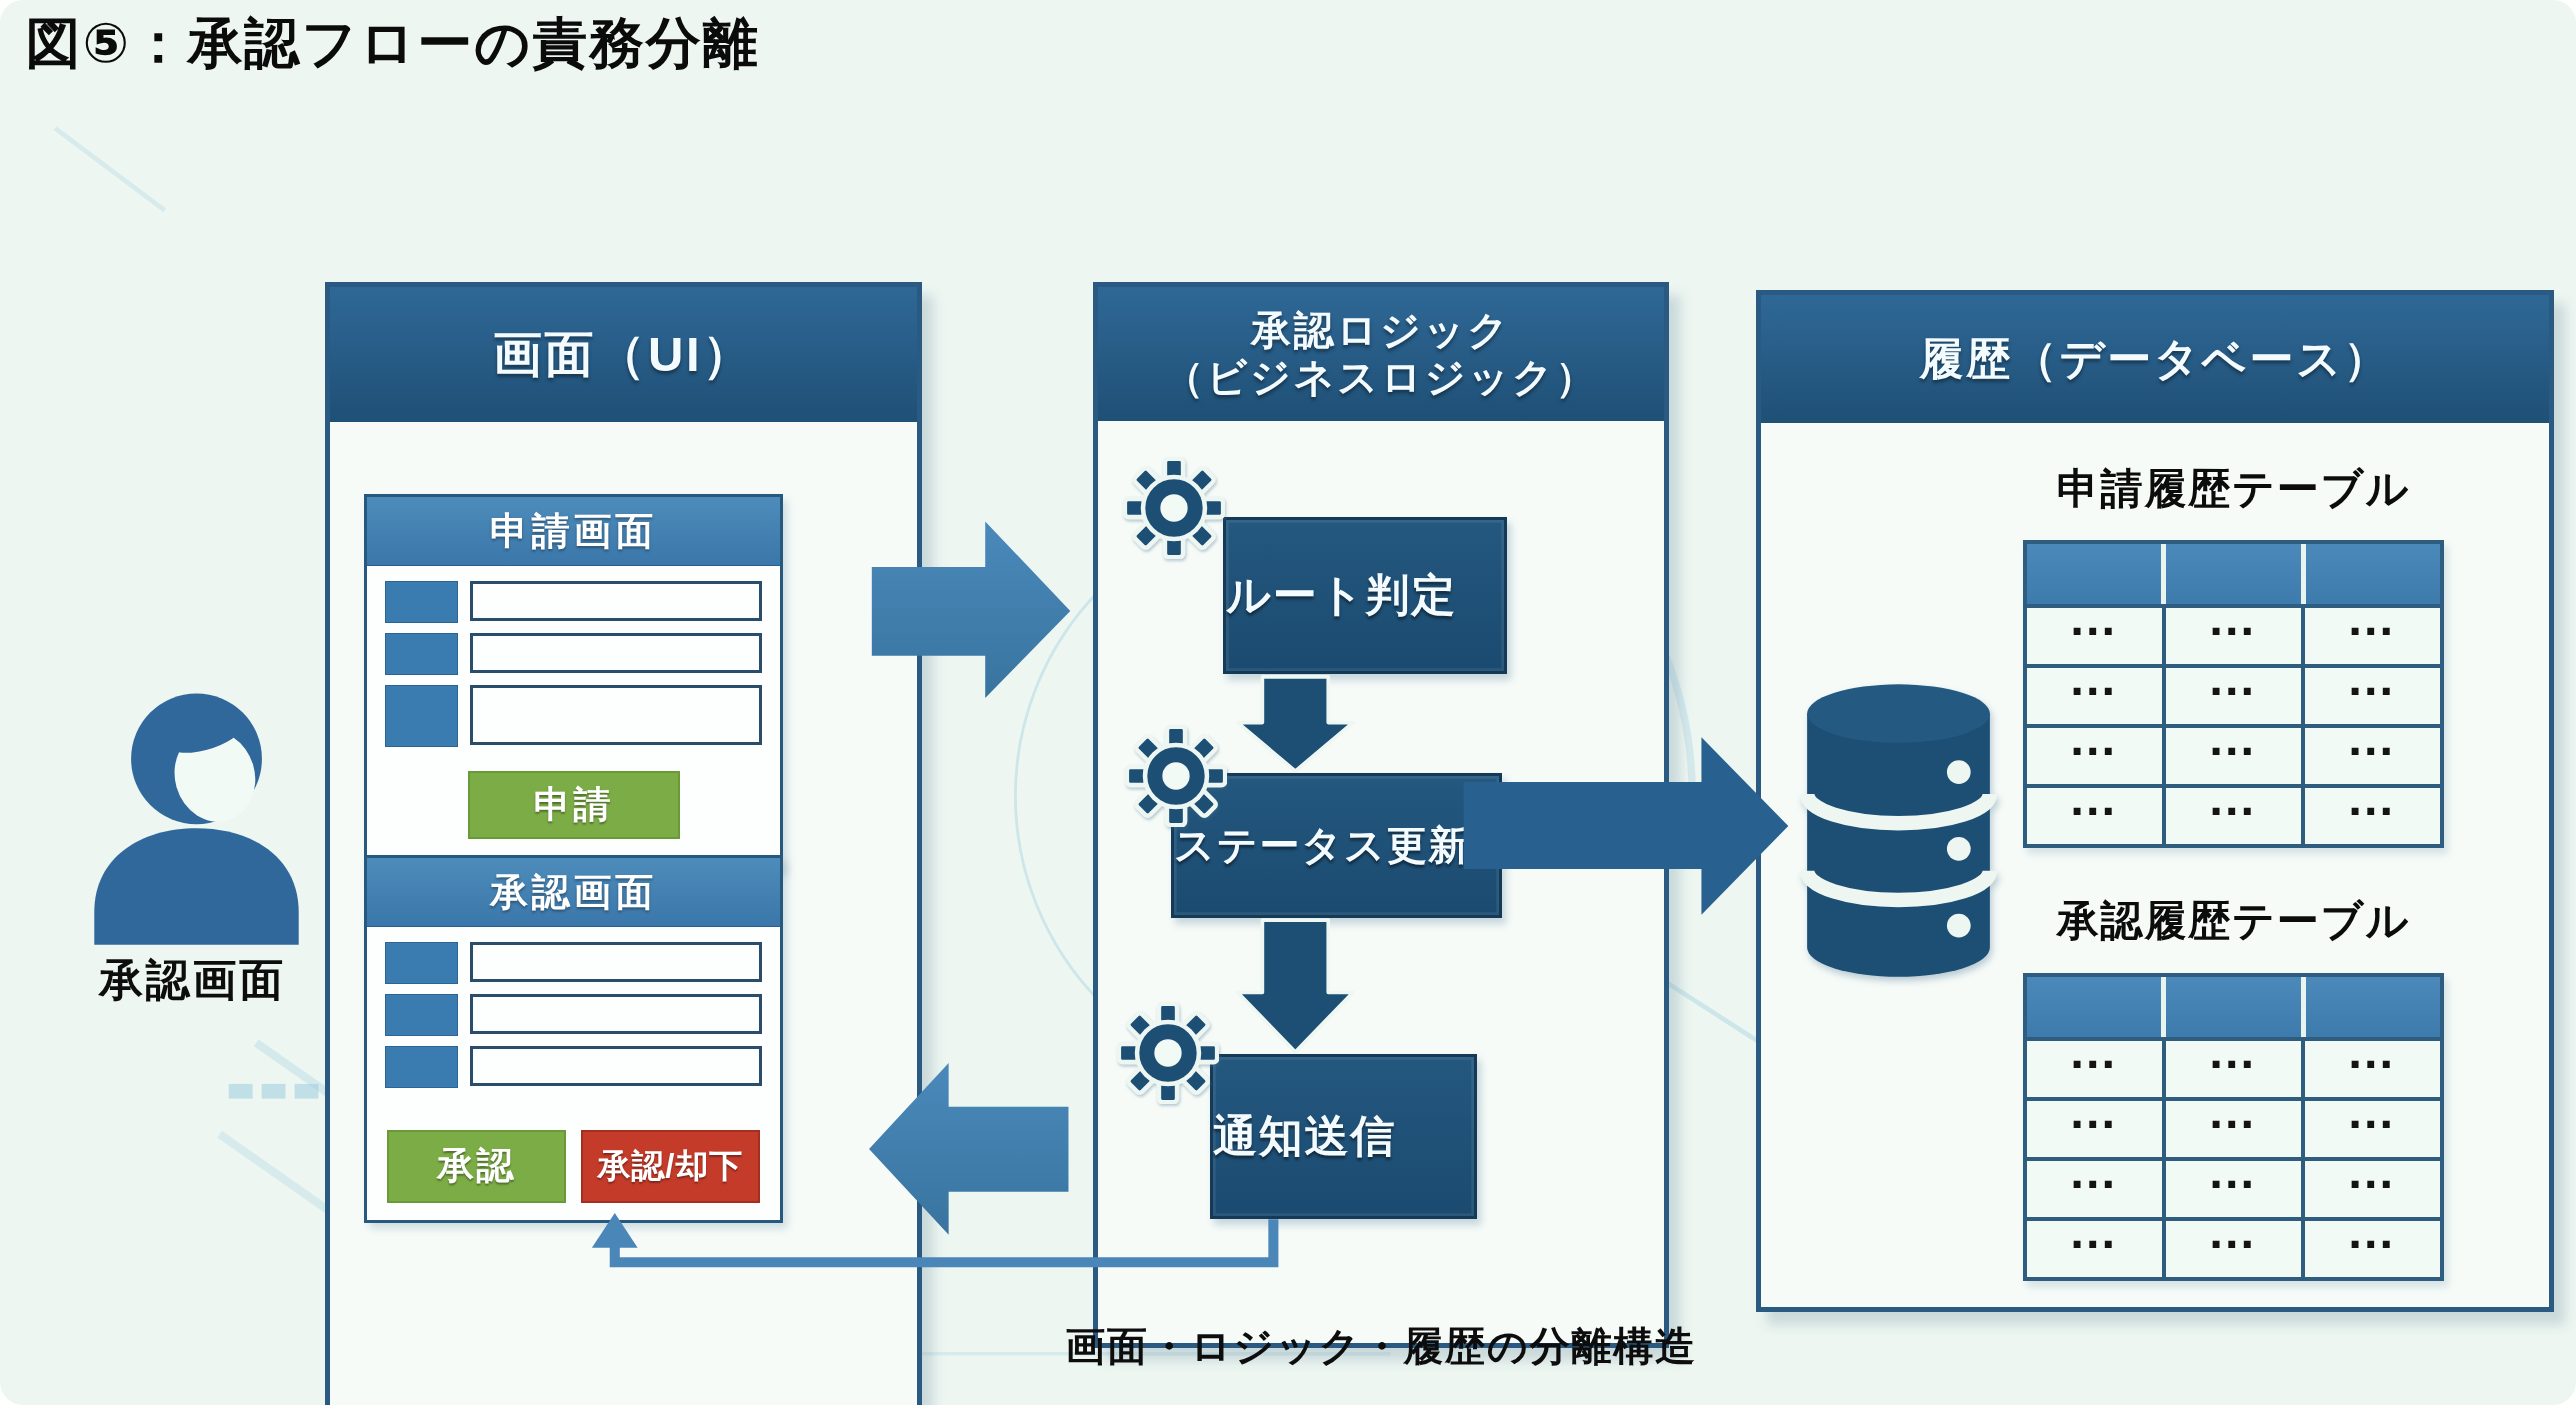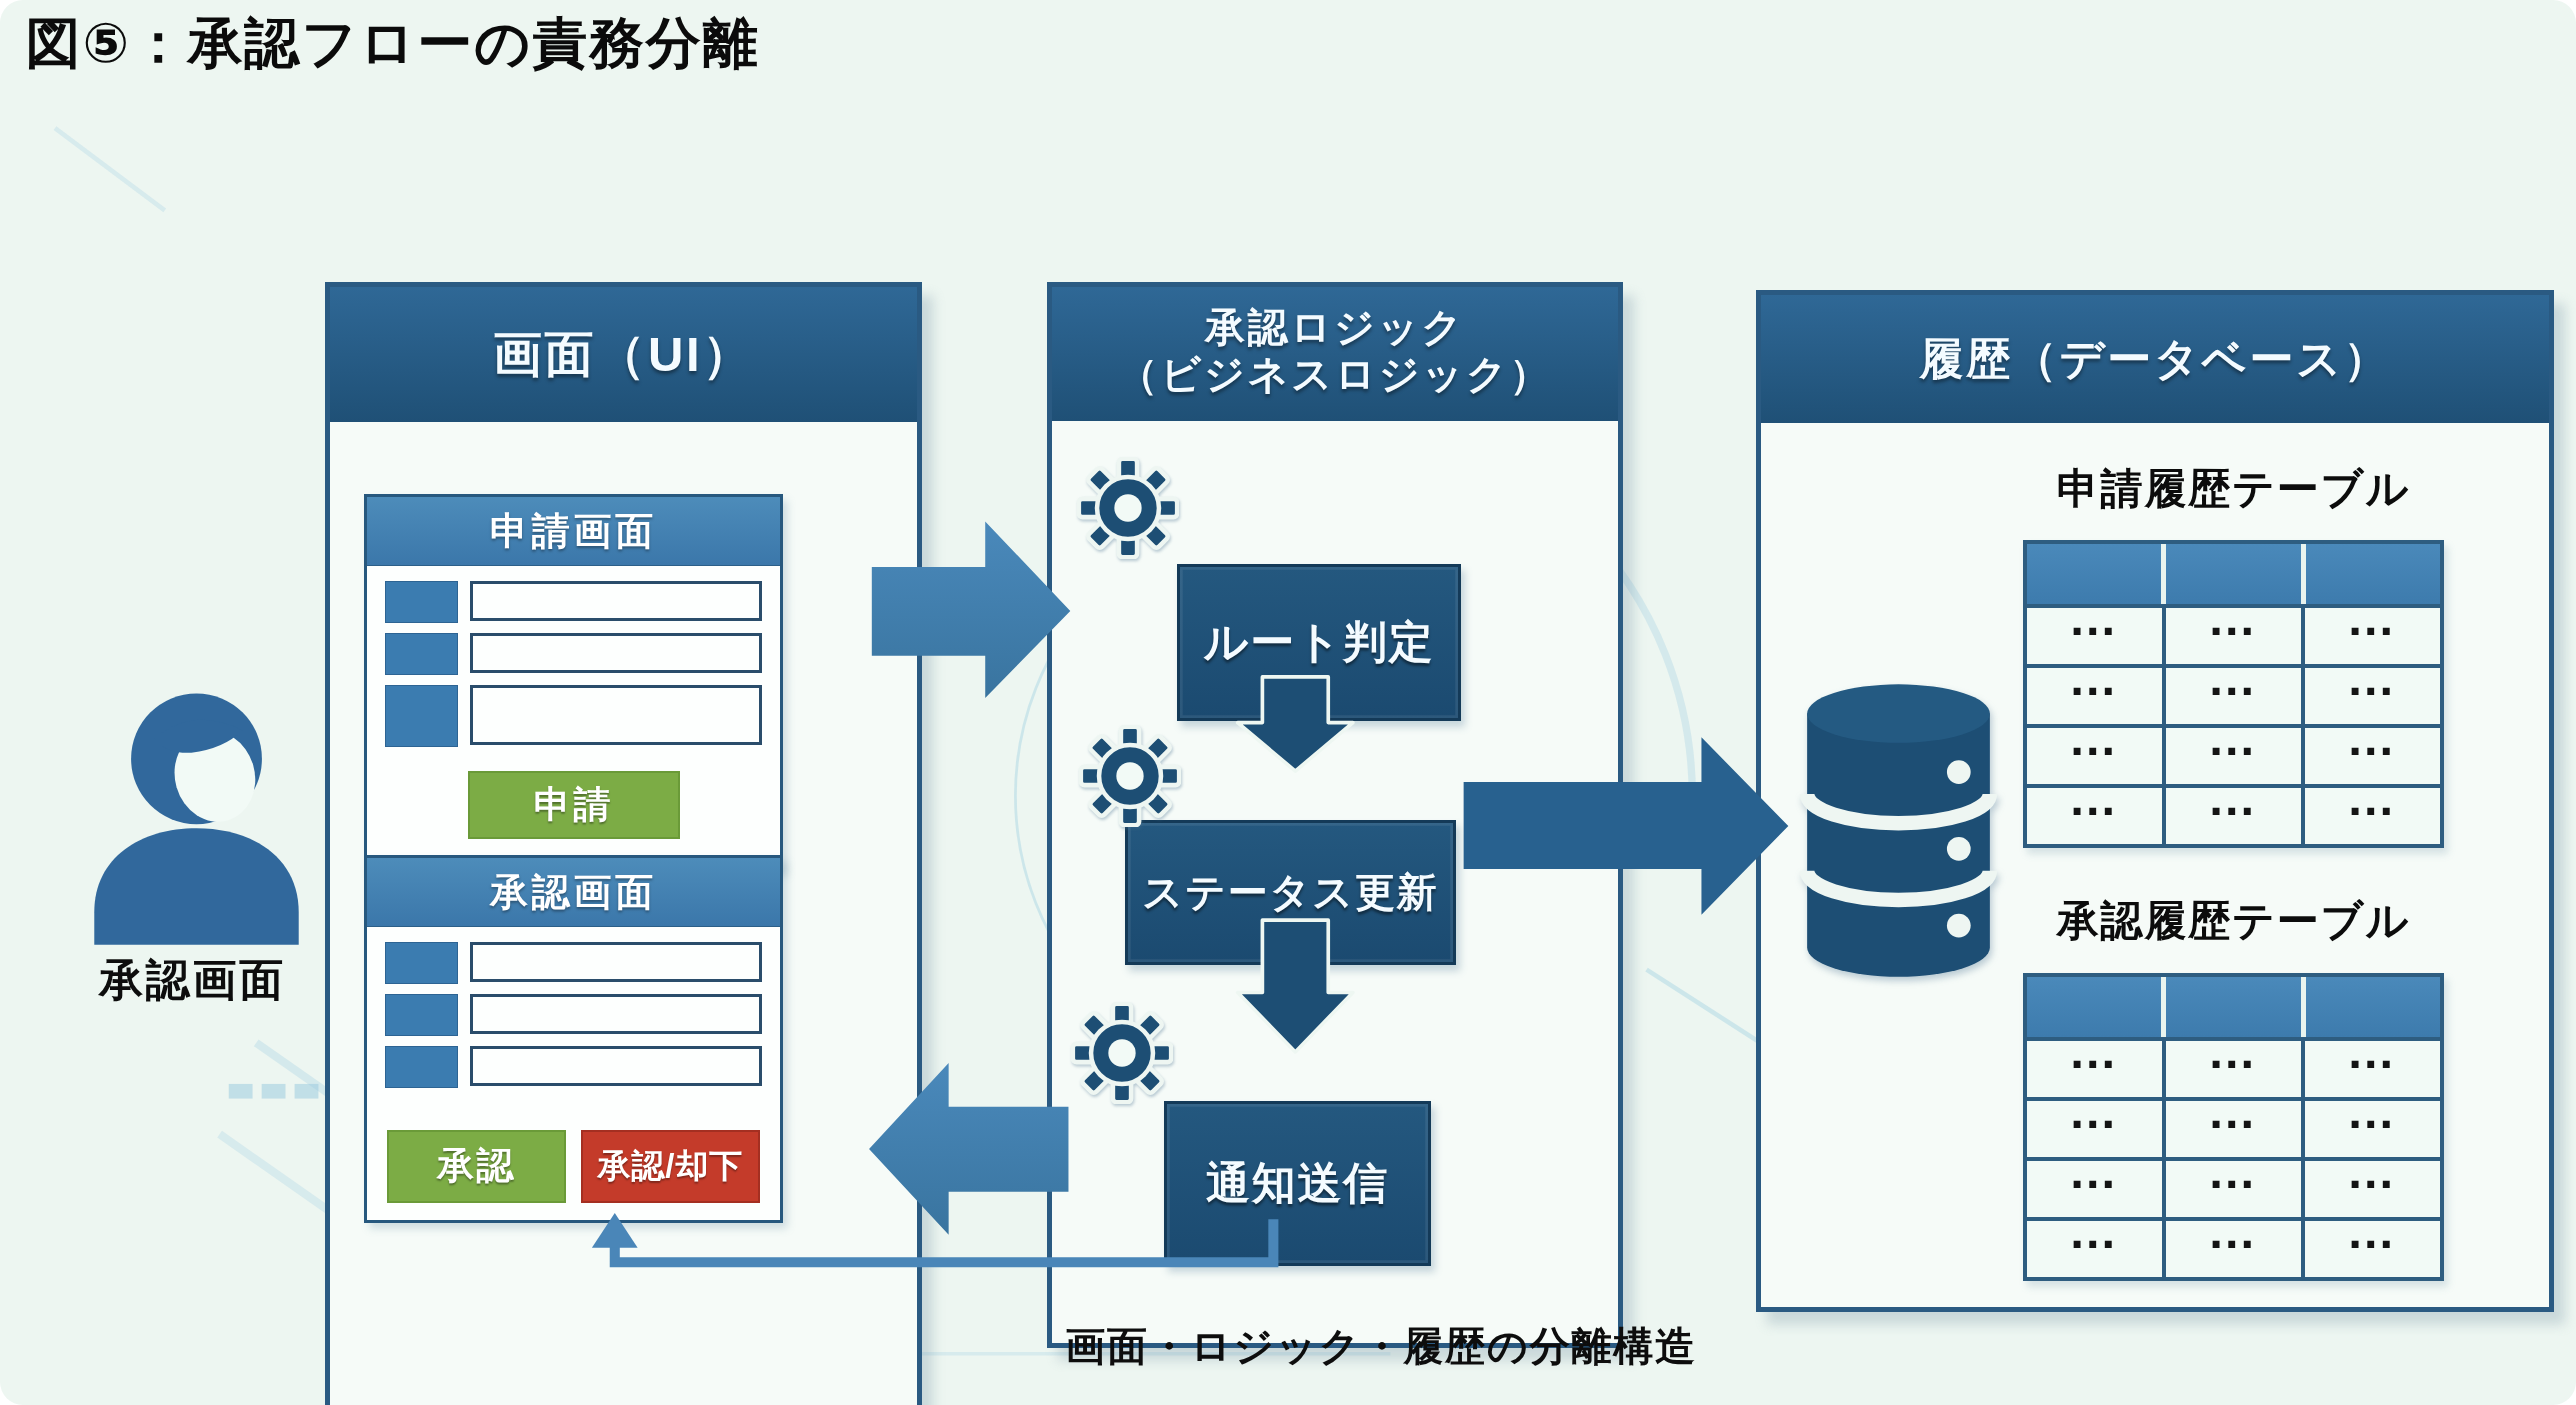--- a/index.html
+++ b/index.html
@@ -36,21 +36,21 @@
     box-shadow:11px 12.8px 11px rgba(120,150,165,.3);
   }
   .panel-header{
     display:flex; flex-direction:column; align-items:center; justify-content:center;
     background:linear-gradient(180deg,#2f6896,#1f5076);
     color:#f4fbff; font-weight:800; text-align:center;
     text-shadow:0 2.7px 3.7px rgba(0,0,0,.4); letter-spacing:2.7px;
   }
   .panel-ui{left:325px; top:282px; width:597px; height:1253px;}
   .panel-ui .panel-header{height:135px; font-size:49px;}
-  .panel-logic{left:1047px; top:282px; width:576px; height:1066px;font-family:Liberation Mono, monospace;}
+  .panel-logic{left:1093px; top:282px; width:576px; height:1066px;}
   .panel-logic .panel-header{height:134px; font-size:40px; line-height:1.18;}
   .panel-db{left:1756px; top:290px; width:798px; height:1022px;}
   .panel-db .panel-header{height:128px; font-size:44px;}
 
   
   .subpanel{
     position:absolute; left:34px; width:419px; box-sizing:border-box;
     border:3.7px solid #27587e; background:#fdfffe;
     box-shadow:4.6px 6.4px 8.2px rgba(100,140,160,.28);
   }
@@ -80,24 +80,23 @@
   .btn-row{display:flex; justify-content:space-between; padding:0 1.8px; margin-top:32px;}
   .btn-approve{width:179px; height:73px; font-size:37px; background:#7cac45; border:2.7px solid #6a9a38;}
   .btn-approve-reject{width:179px; height:73px; font-size:33px; background:#c43b2a; border:2.7px solid #a42f21; letter-spacing:0.9px;}
 
   
   .logic-box{
     position:absolute; box-sizing:border-box; z-index:3;
     background:linear-gradient(180deg,#24587f,#1b4a70);
     border:3.7px solid #143a58;
     box-shadow:inset 0 0 0 2.7px rgba(255,255,255,.08), 3.7px 5.5px 7.3px rgba(90,130,155,.3);
-    display:flex; align-items:center; justify-content:center;
+    display:flex; align-items:center; 
     color:#f4fbff; font-weight:800; letter-spacing:1.8px;
     text-shadow:0 2.7px 2.7px rgba(0,0,0,.45);
-    margin-top:47px;
   }
   .box-route{left:125px; top:230px; width:284px; height:157px; font-size:44px;}
   .box-status{left:73px; top:486px; width:331px; height:145px; font-size:40px;}
   .box-notify{left:112px; top:767px; width:267px; height:165px; font-size:44px;}
   .gear{position:absolute; z-index:4; filter:drop-shadow(1.8px 2.7px 1.8px rgba(70,110,140,.35));}
   .gear-1{left:25px; top:170px; width:102px; height:102px;}
   .gear-2{left:26.5px; top:438px; width:102px; height:102px;}
   .gear-3{left:19px; top:715px; width:102px; height:102px;}
 
   

